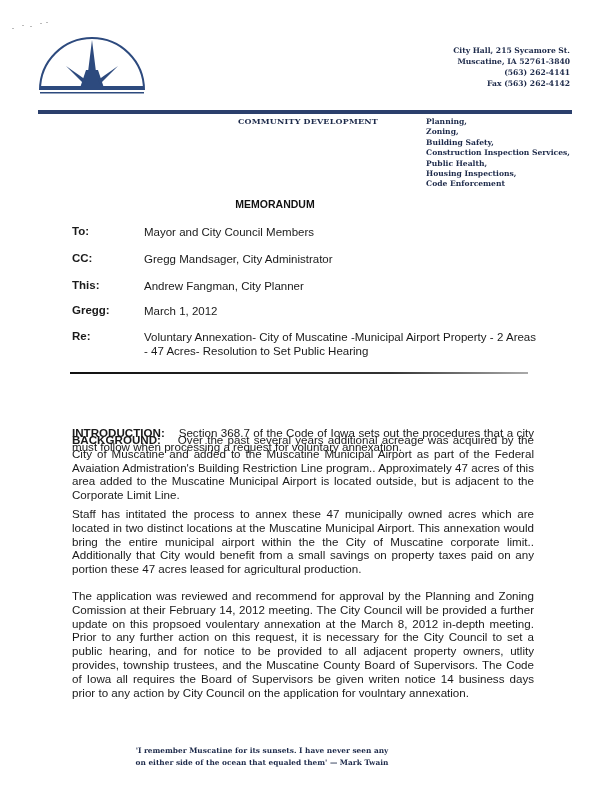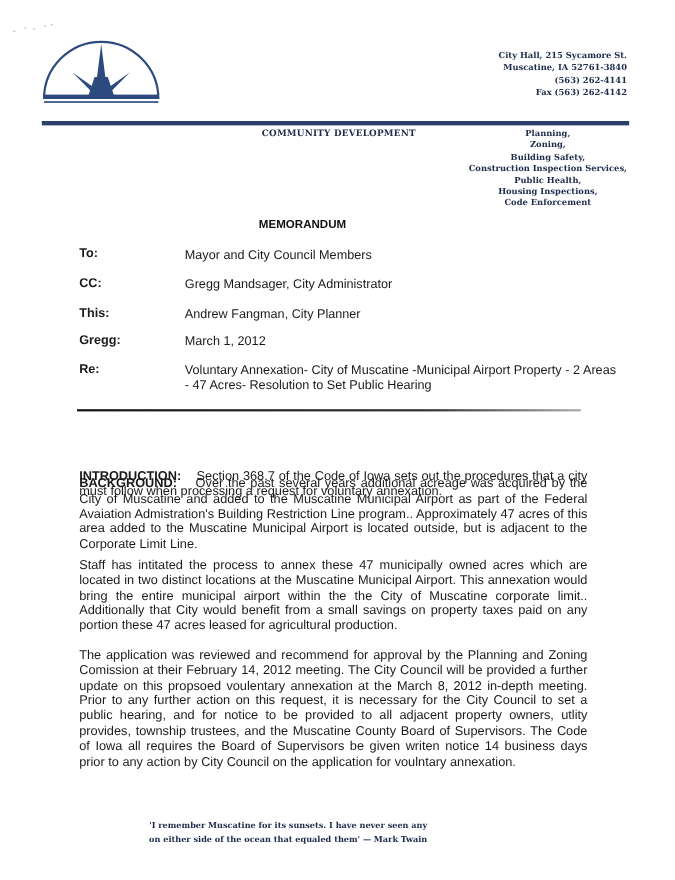--- a/index.html
+++ b/index.html
@@ -11,27 +11,27 @@
 
     .logo { position: absolute; left: 36px; top: 36px; width: 112px; height: 72px; }
     .logo-word { position: absolute; left: 40px; top: 86px; font-family: "Liberation Serif", serif; font-size: 17.5px; letter-spacing: 0.3px; color: #2d4a7e; }
 
     .header-rule { position: absolute; left: 38px; top: 110px; width: 534px; height: 4px; background: #2b3f6c; }
 
     .address { position: absolute; right: 44px; top: 45px; text-align: right; font-family: "DejaVu Serif", serif; font-weight: bold; font-size: 7.6px; line-height: 11px; color: #1d2a4a; }
 
     .dept { position: absolute; left: 238px; top: 116px; font-family: "DejaVu Serif", serif; font-weight: bold; font-size: 8px; color: #1d2a4a; letter-spacing: 0.2px; }
 
-    .services { position: absolute; right: 44px; top: 117px; text-align: center; font-family: "DejaVu Serif", serif; font-weight: bold; font-size: 7.6px; line-height: 10.4px; color: #1d2a4a; }
+    .services { position: absolute; right: 44px; top: 117px; text-align: left; font-family: "DejaVu Serif", serif; font-weight: bold; font-size: 7.6px; line-height: 10.4px; color: #1d2a4a; }
 
     .memo-title { position: absolute; left: 0; width: 550px; top: 198px; text-align: center; font-weight: bold; font-size: 10.5px; color: #111; }
 
     .field { position: absolute; left: 72px; font-size: 11.5px; color: #1a1a1a; }
     .field .lbl { position: absolute; left: 0; font-weight: bold; width: 70px; }
-    .field .val { position: absolute; left: 72px; width: 400px; line-height: 14px; margin-left: 24px; }
+    .field .val { position: absolute; left: 72px; width: 400px; line-height: 14px; }
 
     .divider { position: absolute; left: 70px; top: 372px; width: 458px; height: 1.5px; background: linear-gradient(to right, #111 0%, #333 70%, #aaa 100%); }
 
     .para { position: absolute; left: 72px; width: 462px; font-size: 11.6px; line-height: 13.8px; color: #1a1a1a; text-align: justify; }
     .para b { font-weight: bold; }
 
     .quote { position: absolute; left: 0; width: 524px; top: 745px; text-align: center; font-family: "DejaVu Serif", serif; font-weight: bold; font-size: 7.4px; line-height: 12px; color: #1d2a4a; }
   </style>
 </head>
 <body>

